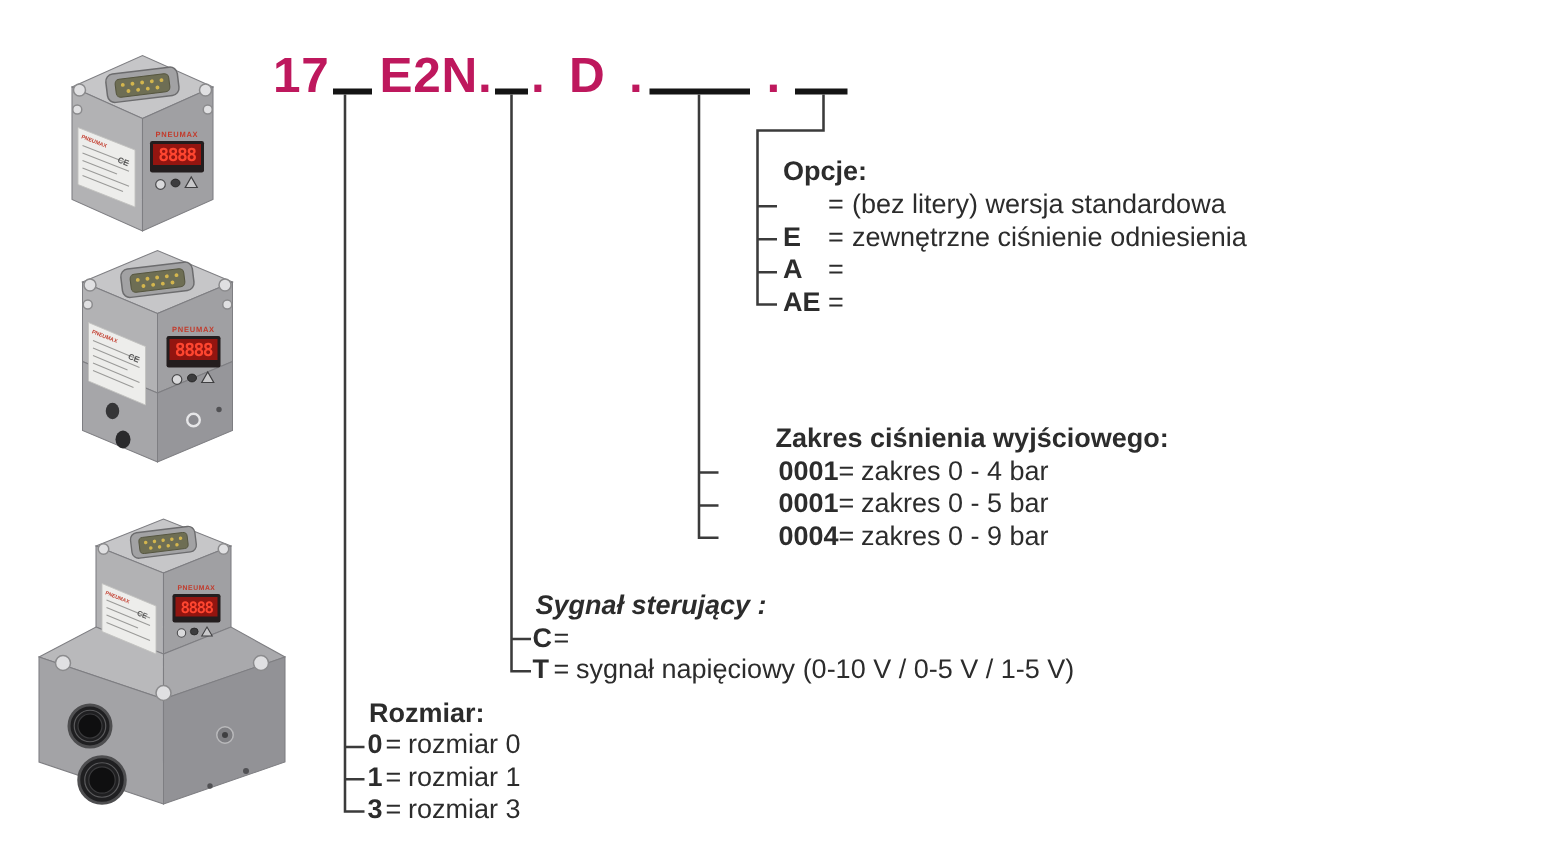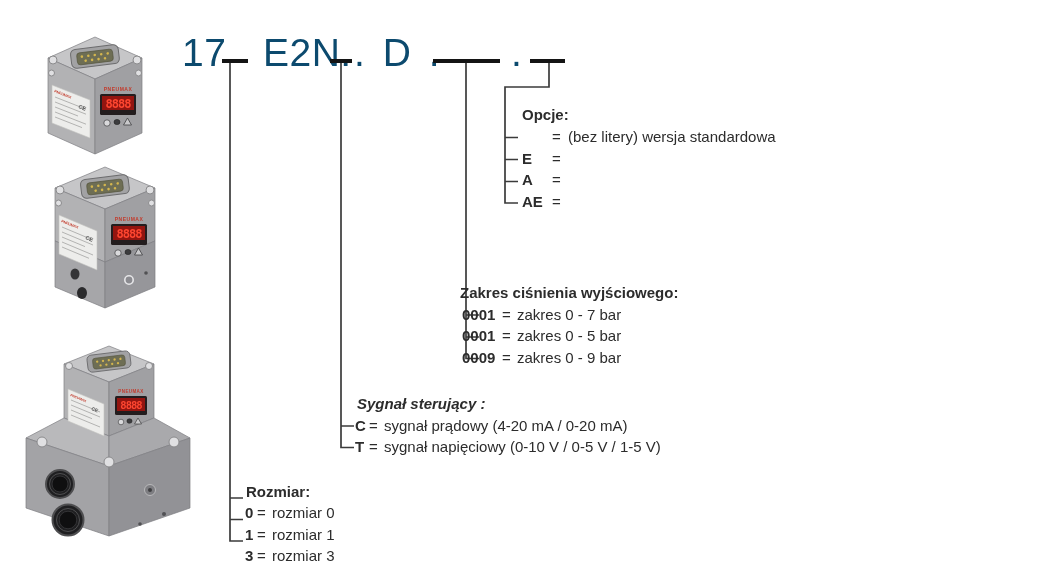--- a/index.html
+++ b/index.html
@@ -8,71 +8,71 @@
     width:1040px;height:564px;
     background:#ffffff;
     font-family:"Liberation Sans", sans-serif;
     color:#2c2c2c;
     overflow:hidden;
   }
   
   .tseg{
     position:absolute;
     top:31px;
-    font-size:39px;
-    font-weight:normal;
-    color:#0c4a6e;
+    font-size:33px;
+    font-weight:bold;
+    color:#be185d;
     letter-spacing:0.5px;
     white-space:pre;
   }
   .tbar{
     position:absolute;
     top:59px;height:4px;
     background:#141414;
   }
   
   #lines{position:absolute;left:0;top:0;}
   
-  .section{position:absolute;font-size:15px;line-height:21.8px;}
+  .section{position:absolute;font-size:18px;line-height:21.8px;}
   .sec-heading{font-weight:bold;white-space:nowrap;}
   .row{display:flex;white-space:nowrap;}
   .code{font-weight:bold;flex:0 0 auto;}
   .eq{flex:0 0 auto;}
   .desc{flex:0 0 auto;}
   #sec-opcje   {left:522px;top:104px;}
   #sec-opcje   .code{width:30px;}
   #sec-opcje   .eq{width:16px;}
-  #sec-zakres  {left:460px;top:282px;line-height:21.5px;}
+  #sec-zakres  {left:517px;top:282px;line-height:21.5px;}
   #sec-zakres  .row{margin-left:2px;}
   #sec-zakres  .code{width:40px;}
   #sec-zakres  .eq{width:15px;}
   #sec-sygnal  {left:355px;top:393px;line-height:21.6px;}
   #sec-sygnal  .sec-heading{margin-left:2px;font-style:italic;}
   #sec-sygnal  .code{width:14px;}
   #sec-sygnal  .eq{width:15px;}
   #sec-rozmiar {left:245px;top:465px;line-height:21.4px;}
-  #sec-rozmiar .sec-heading{margin-left:1px;margin-top:16px;}
+  #sec-rozmiar .sec-heading{margin-left:1px;}
   #sec-rozmiar .code{width:12px;}
   #sec-rozmiar .eq{width:15px;}
   
   .product{position:absolute;}
   #product-0{left:20px;top:28px;}
   #product-1{left:25px;top:160px;}
   #product-3{left:12px;top:336px;}
   .digits{font-family:"DejaVu Sans Mono", monospace;font-weight:bold;letter-spacing:-1px;}
 </style>
 </head>
 <body>
 
 <div id="canvas">
 
   <div>
     <span class="tseg" style="left:182px">17</span>
     <span class="tbar" style="left:222px;width:26px"></span>
-    <span class="tseg" style="left:263px">E2N.</span>
+    <span class="tseg" style="left:253px">E2N.</span>
     <span class="tbar" style="left:330px;width:22px"></span>
     <span class="tseg" style="left:354px;letter-spacing:2px;word-spacing:3px">. D .</span>
     <span class="tbar" style="left:433px;width:67px"></span>
     <span class="tseg" style="left:511px">.</span>
     <span class="tbar" style="left:530px;width:35px"></span>
   </div>
 
   <svg id="lines" width="1040" height="564">
     <g fill="none" stroke="#3b3b3b" stroke-width="1.7">
       <path d="M230 63 V541 H243 M230 498 H243 M230 519.5 H243"></path>
@@ -85,56 +85,56 @@
   <div class="section" id="sec-opcje">
     <div class="sec-heading">Opcje:</div>
     <div class="row">
       <span class="code"></span>
       <span class="eq">=</span>
       <span class="desc">(bez litery) wersja standardowa</span>
     </div>
     <div class="row">
       <span class="code">E</span>
       <span class="eq">=</span>
+      <span class="desc">zewnętrzne ciśnienie odniesienia</span>
     </div>
     <div class="row">
       <span class="code">A</span>
       <span class="eq">=</span>
     </div>
     <div class="row">
       <span class="code">AE</span>
       <span class="eq">=</span>
     </div>
   </div>
 
   <div class="section" id="sec-zakres">
     <div class="sec-heading">Zakres ciśnienia wyjściowego:</div>
     <div class="row">
       <span class="code">0001</span>
       <span class="eq">=</span>
-      <span class="desc">zakres 0 - 7 bar</span>
+      <span class="desc">zakres 0 - 4 bar</span>
     </div>
     <div class="row">
       <span class="code">0001</span>
       <span class="eq">=</span>
       <span class="desc">zakres 0 - 5 bar</span>
     </div>
     <div class="row">
-      <span class="code">0009</span>
+      <span class="code">0004</span>
       <span class="eq">=</span>
       <span class="desc">zakres 0 - 9 bar</span>
     </div>
   </div>
 
   <div class="section" id="sec-sygnal">
     <div class="sec-heading">Sygnał sterujący :</div>
     <div class="row">
       <span class="code">C</span>
       <span class="eq">=</span>
-      <span class="desc">sygnał prądowy (4-20 mA / 0-20 mA)</span>
     </div>
     <div class="row">
       <span class="code">T</span>
       <span class="eq">=</span>
       <span class="desc">sygnał napięciowy (0-10 V / 0-5 V / 1-5 V)</span>
     </div>
   </div>
 
   <div class="section" id="sec-rozmiar">
     <div class="sec-heading">Rozmiar:</div>

